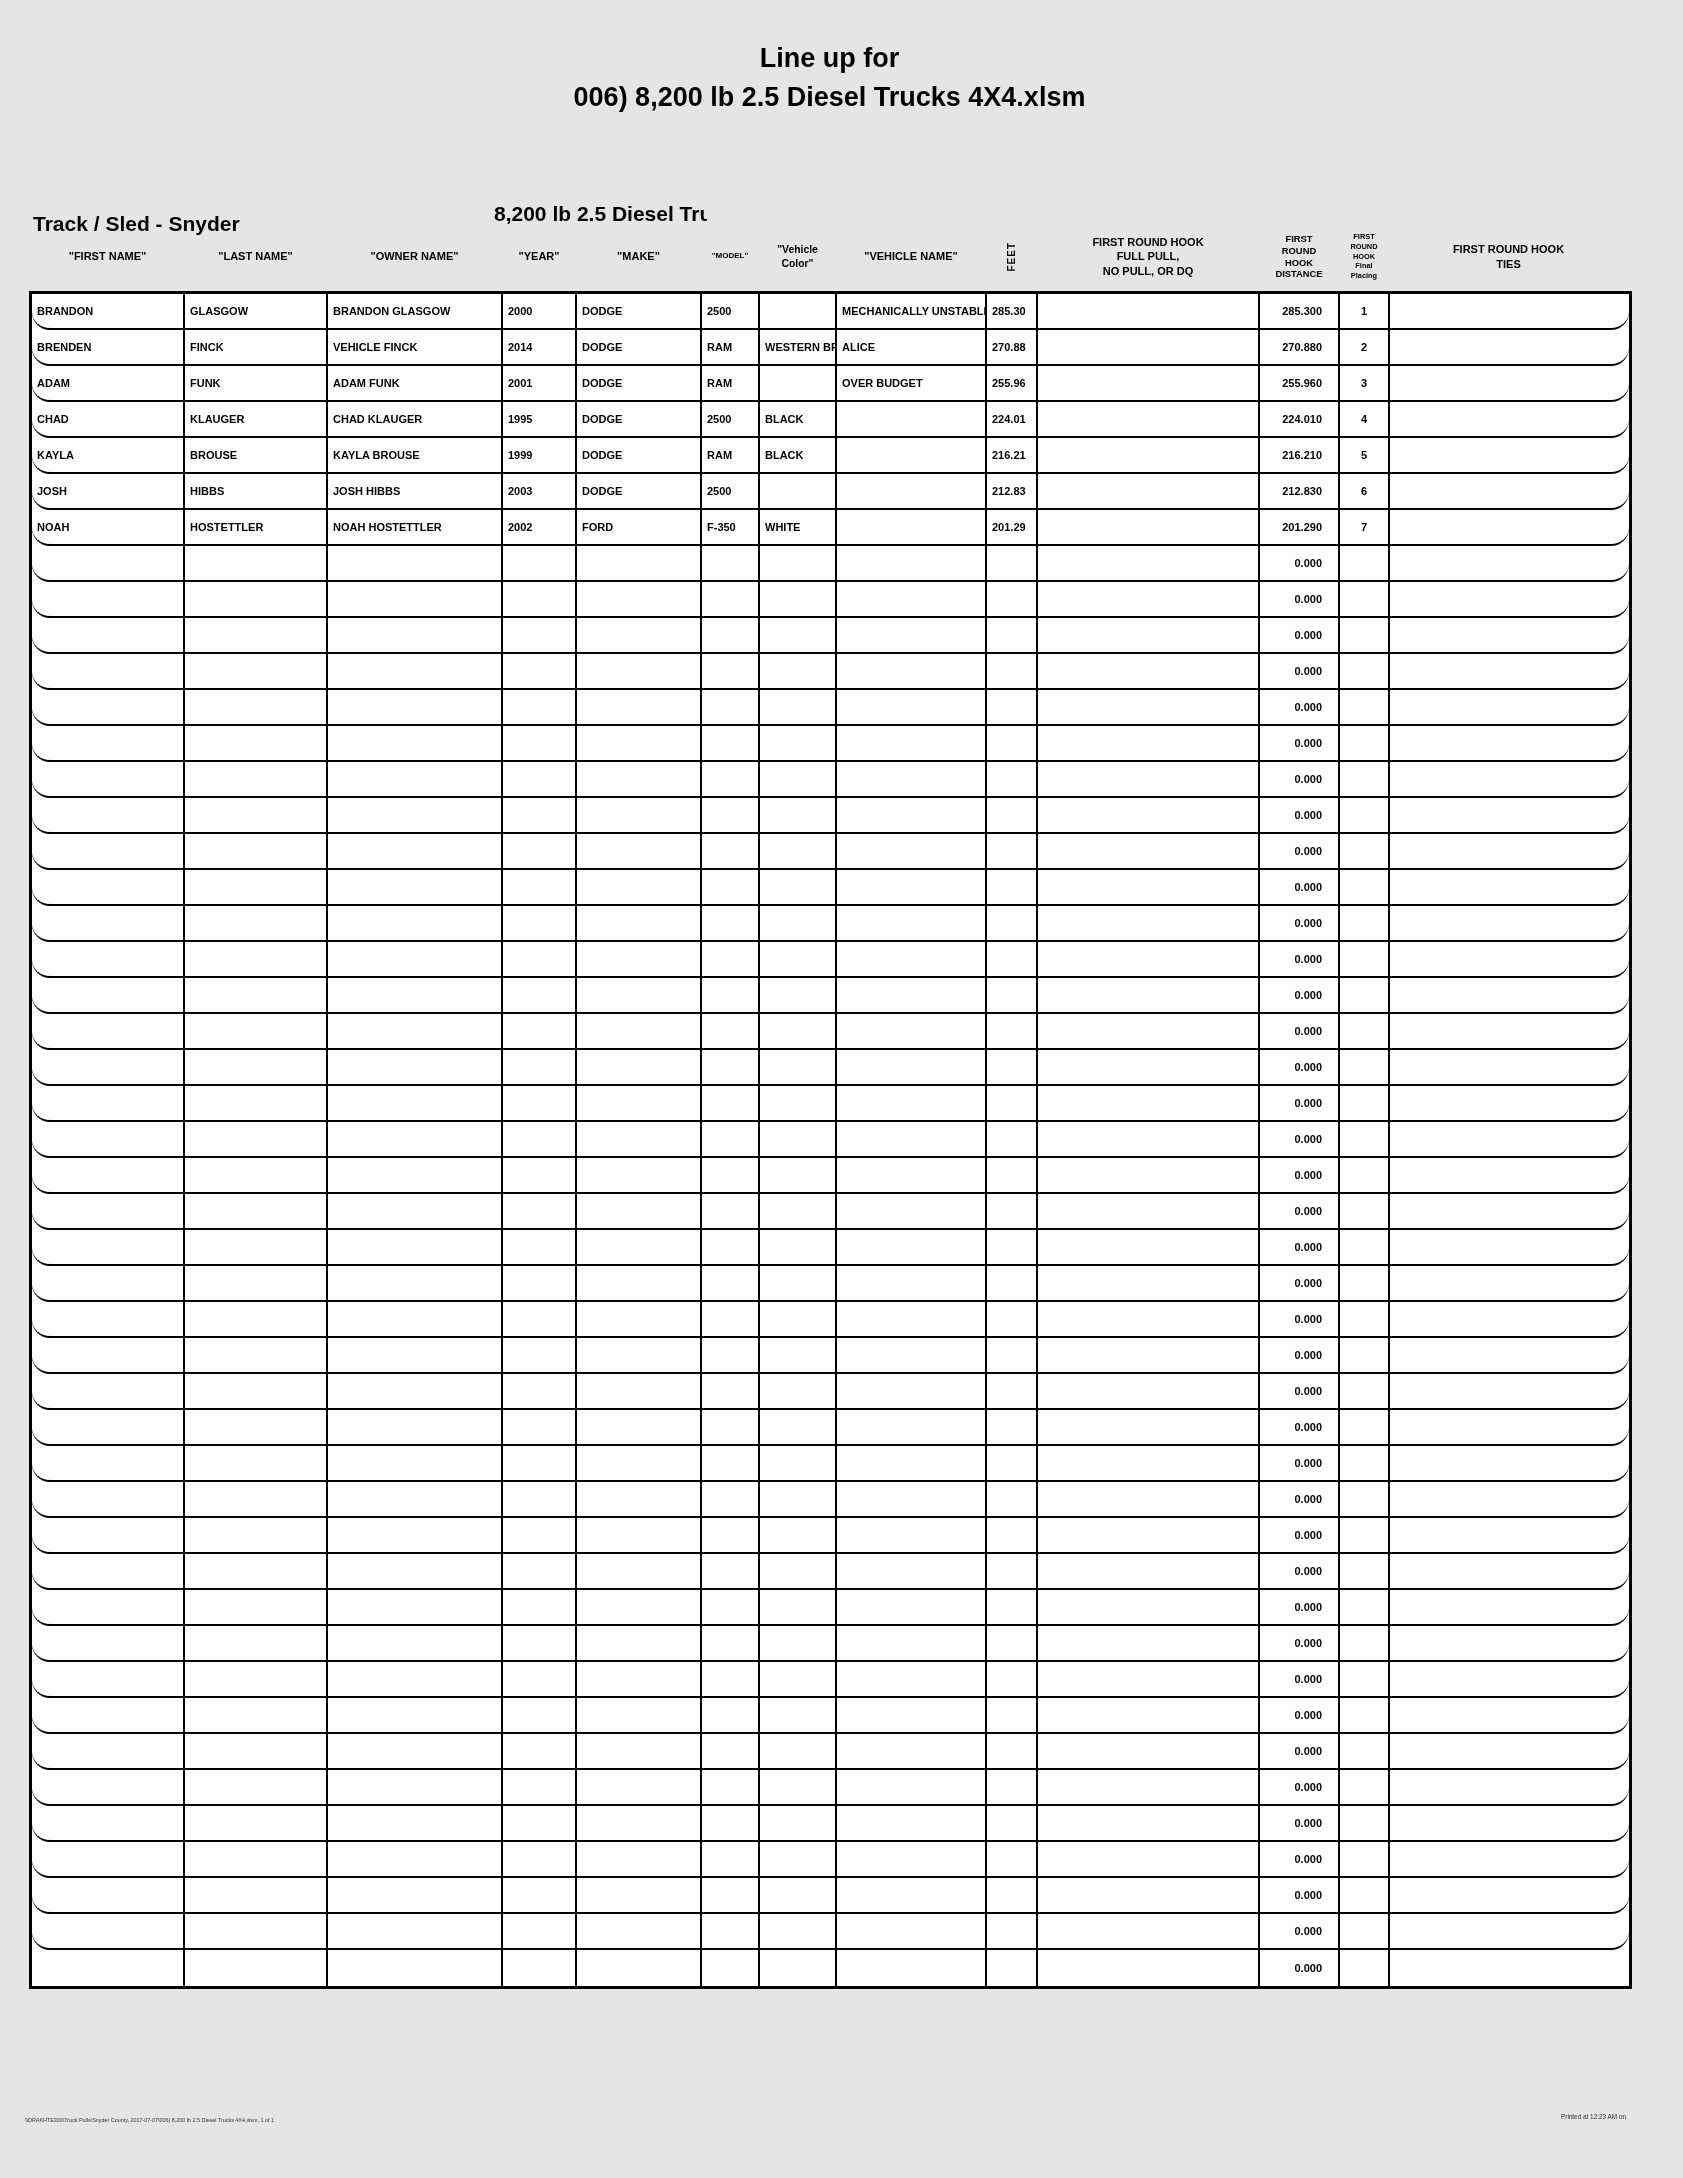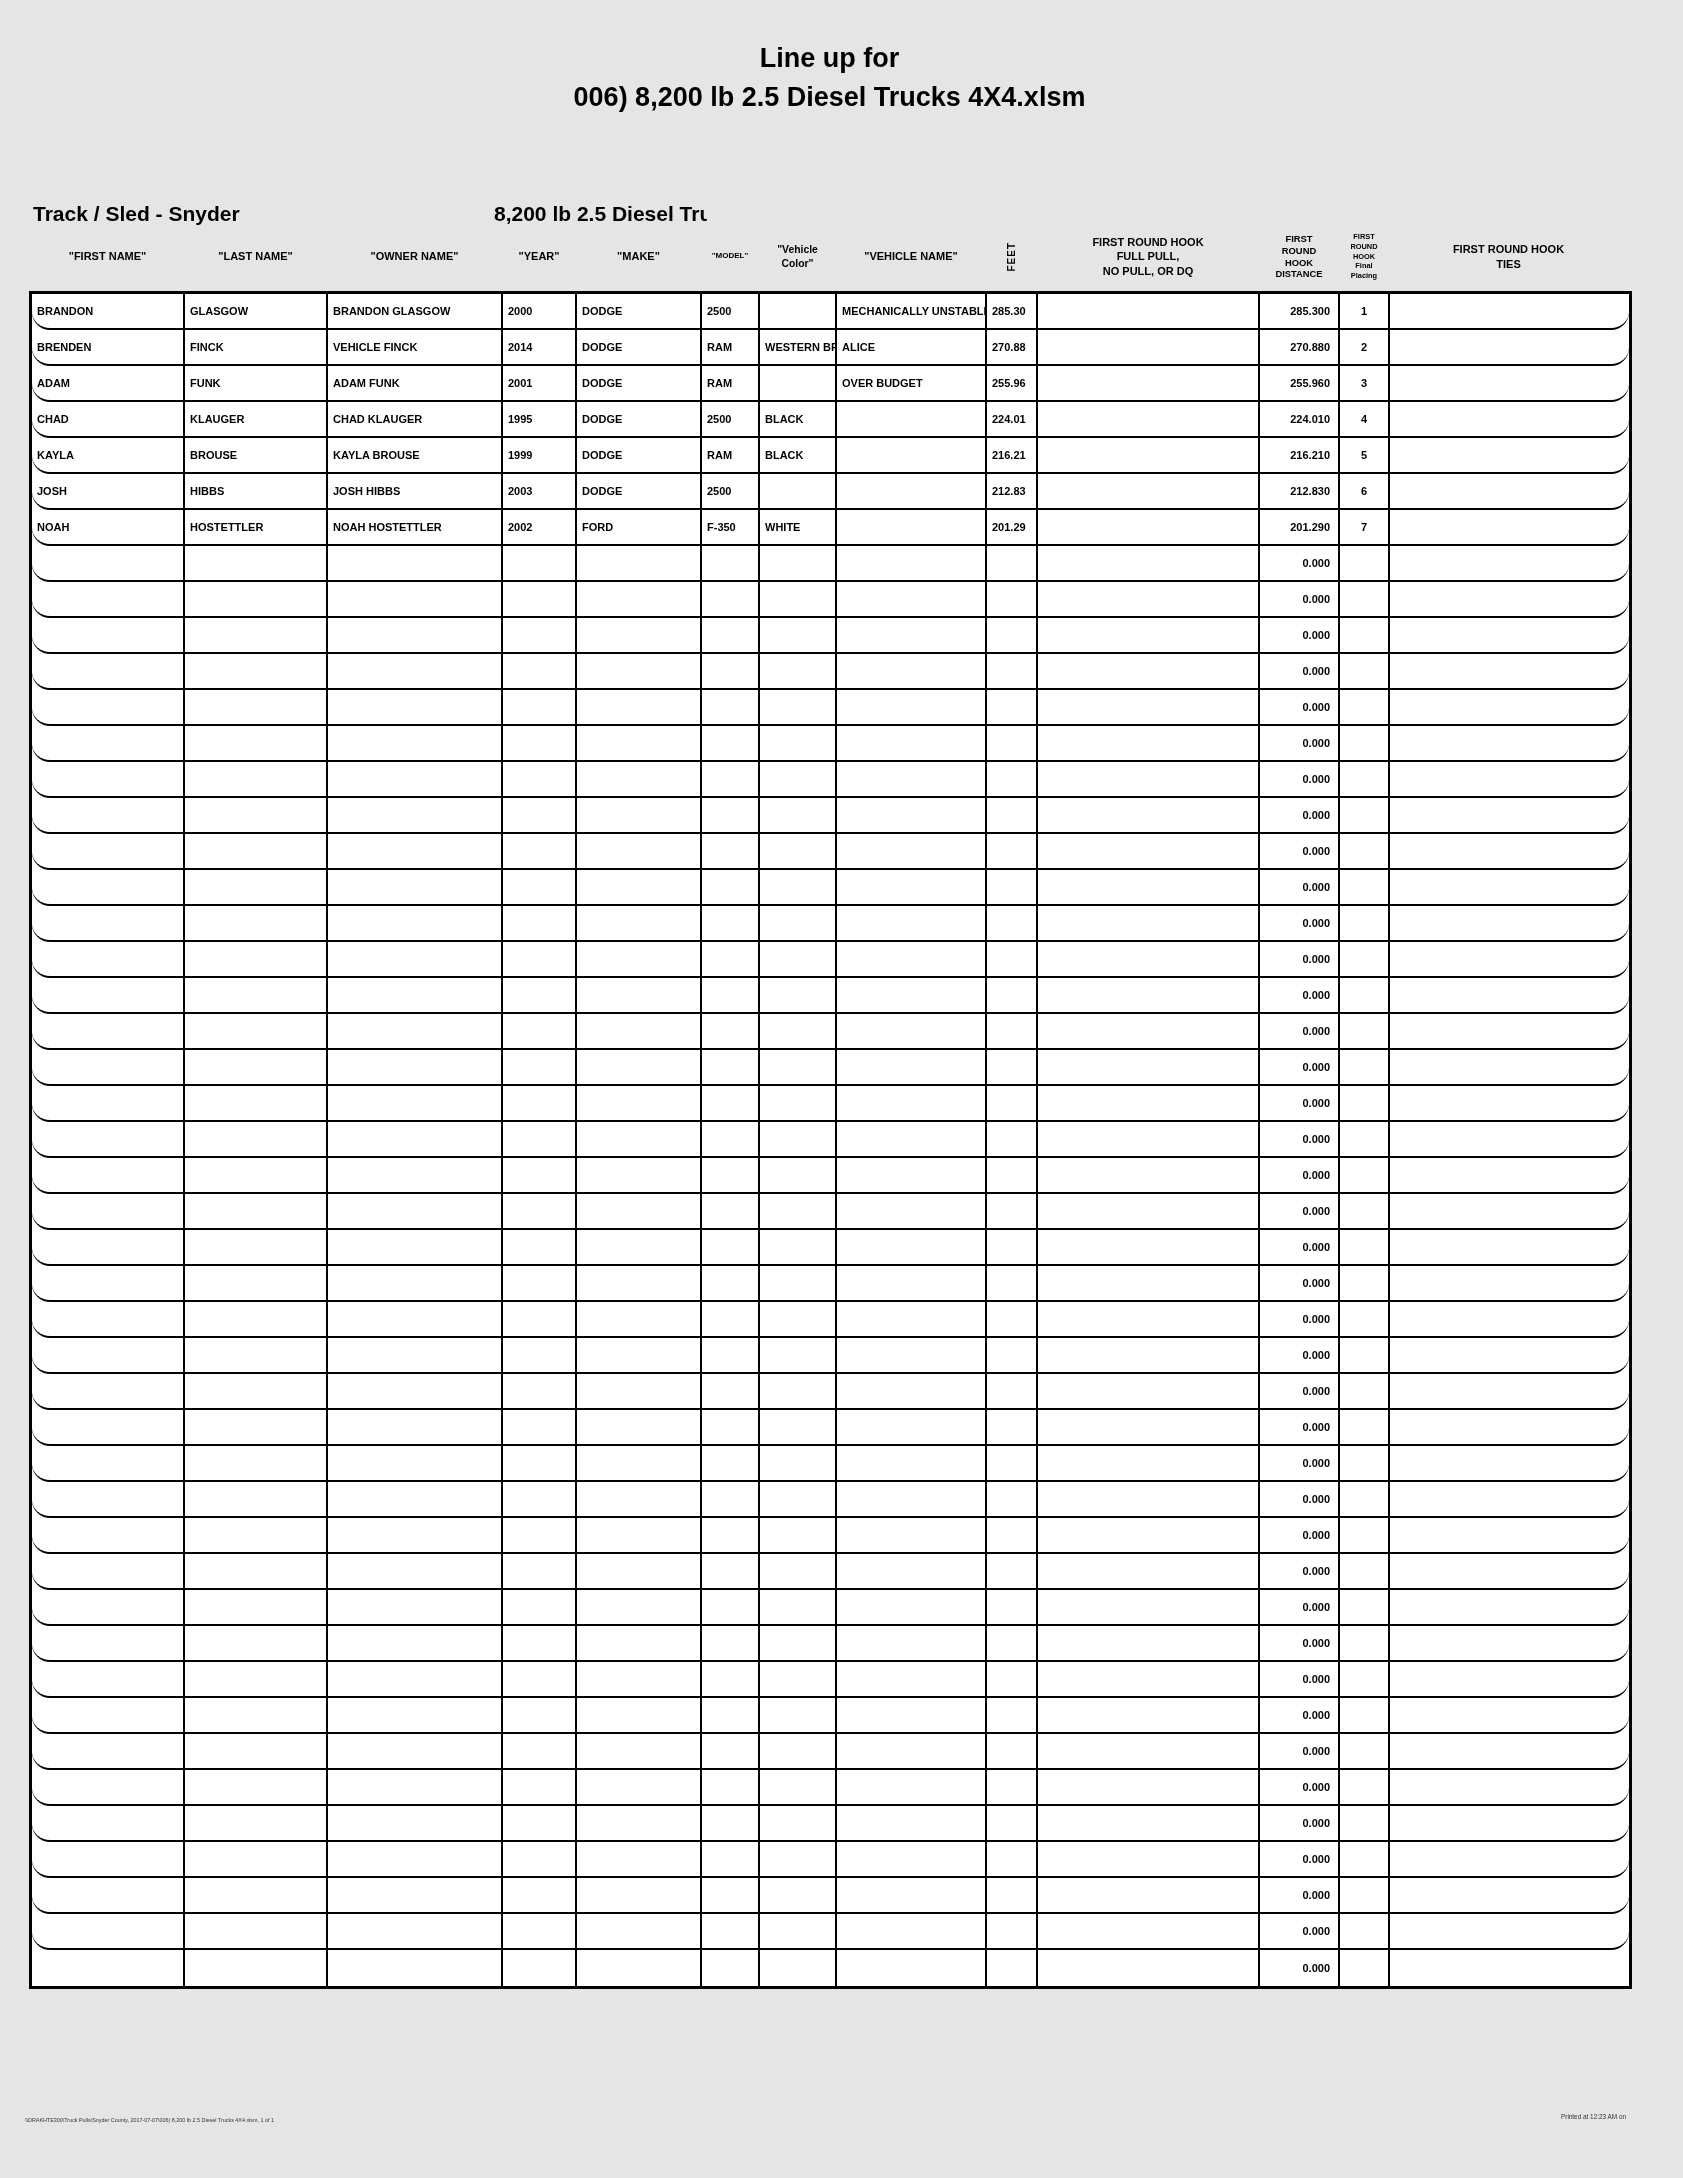--- a/index.html
+++ b/index.html
@@ -13,21 +13,21 @@
   }
   
   .title-block{
     position:absolute;top:42px;left:31px;width:1597px;
     text-align:center;font-weight:bold;
   }
   .title-line1{font-size:27px;line-height:1.2;}
   .title-line2{font-size:27px;line-height:1.3;margin-top:6px;}
   
   .meta-track{
-    position:absolute;top:202px;left:33px;
+    position:absolute;top:212px;left:33px;
     font-size:21px;font-weight:bold;white-space:nowrap;
   }
   .meta-class{
     position:absolute;top:202px;left:494px;width:213px;
     font-size:21px;font-weight:bold;white-space:nowrap;overflow:hidden;
   }
   
   .header-row{
     position:absolute;top:224px;left:31px;width:1597px;height:65px;
     display:flex;align-items:stretch;
@@ -56,21 +56,21 @@
     border-radius:18px;
   }
   .t-row:last-child{border-bottom:none;}
   .cell{
     box-sizing:border-box;border-right:2.5px solid #000;
     display:flex;align-items:center;overflow:hidden;
     font-size:11px;font-weight:bold;white-space:nowrap;
   }
   .cell:last-child{border-right:none;}
   .al{justify-content:flex-start;padding-left:5px;}
-  .ar{justify-content:flex-end;padding-right:8px;}
+  .ar{justify-content:flex-end;padding-right:16px;}
   .ac{justify-content:center;}
   
   .w0{width:153px;} .w1{width:143px;} .w2{width:175px;} .w3{width:74px;}
   .w4{width:125px;} .w5{width:58px;}  .w6{width:77px;}  .w7{width:150px;}
   .w8{width:51px;}  .w9{width:222px;} .w10{width:80px;} .w11{width:50px;}
   .w12{width:239px;}
   
   .footer-left{
     position:absolute;left:25px;top:2117px;
     font-size:5.4px;color:#333;white-space:nowrap;

